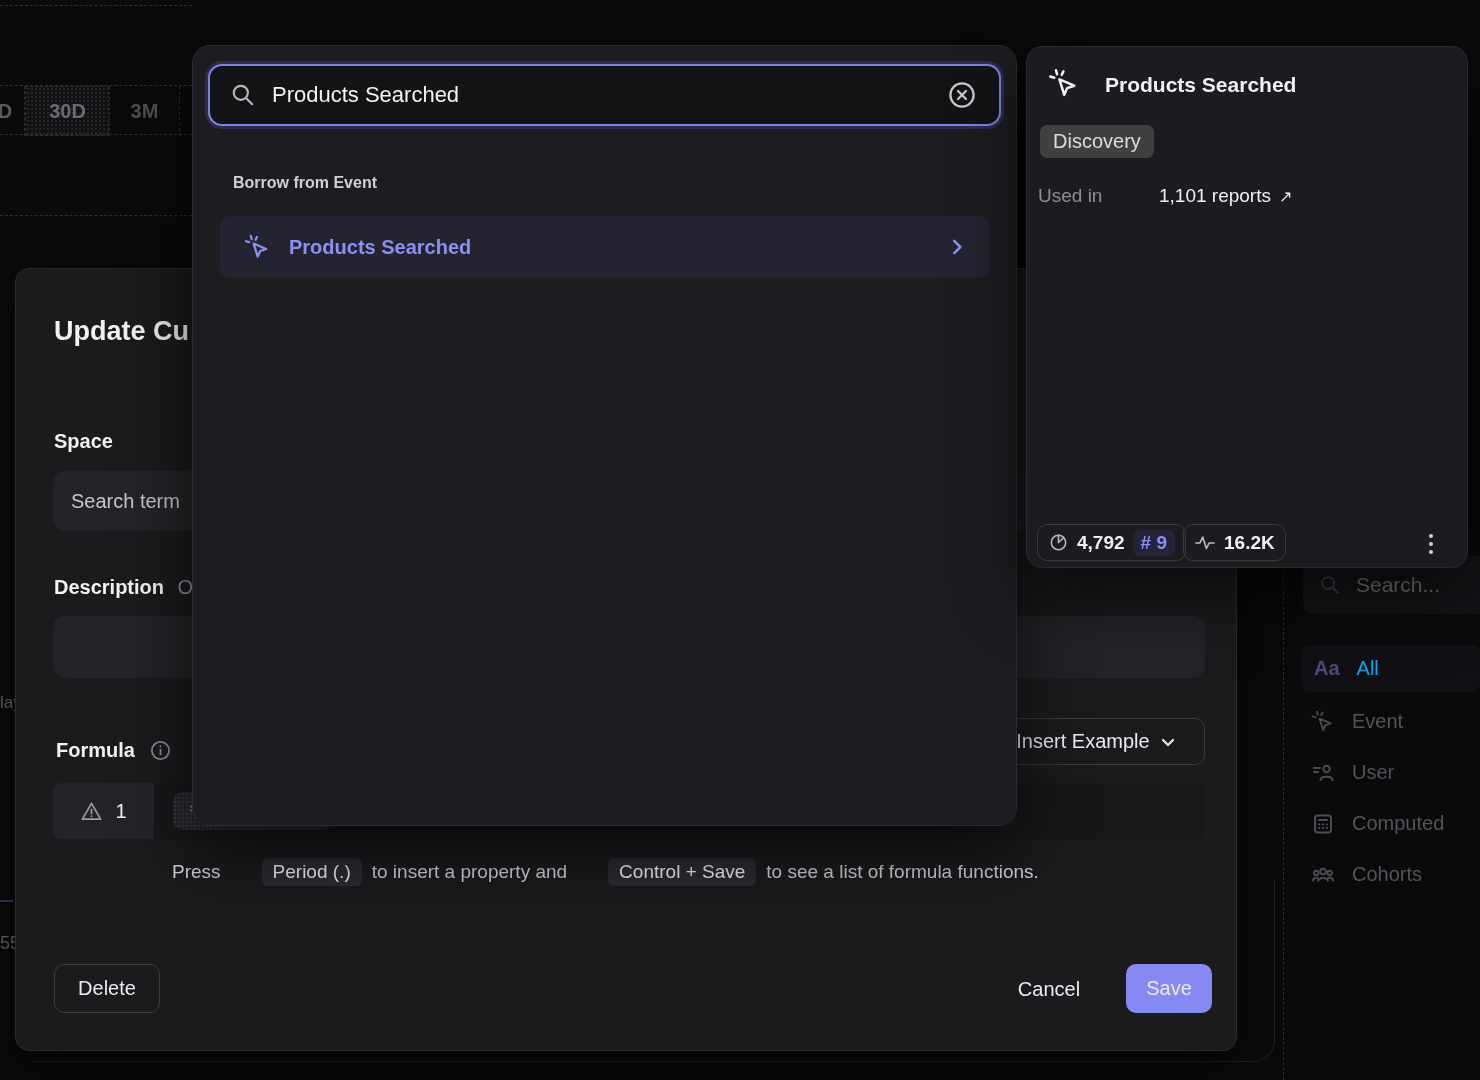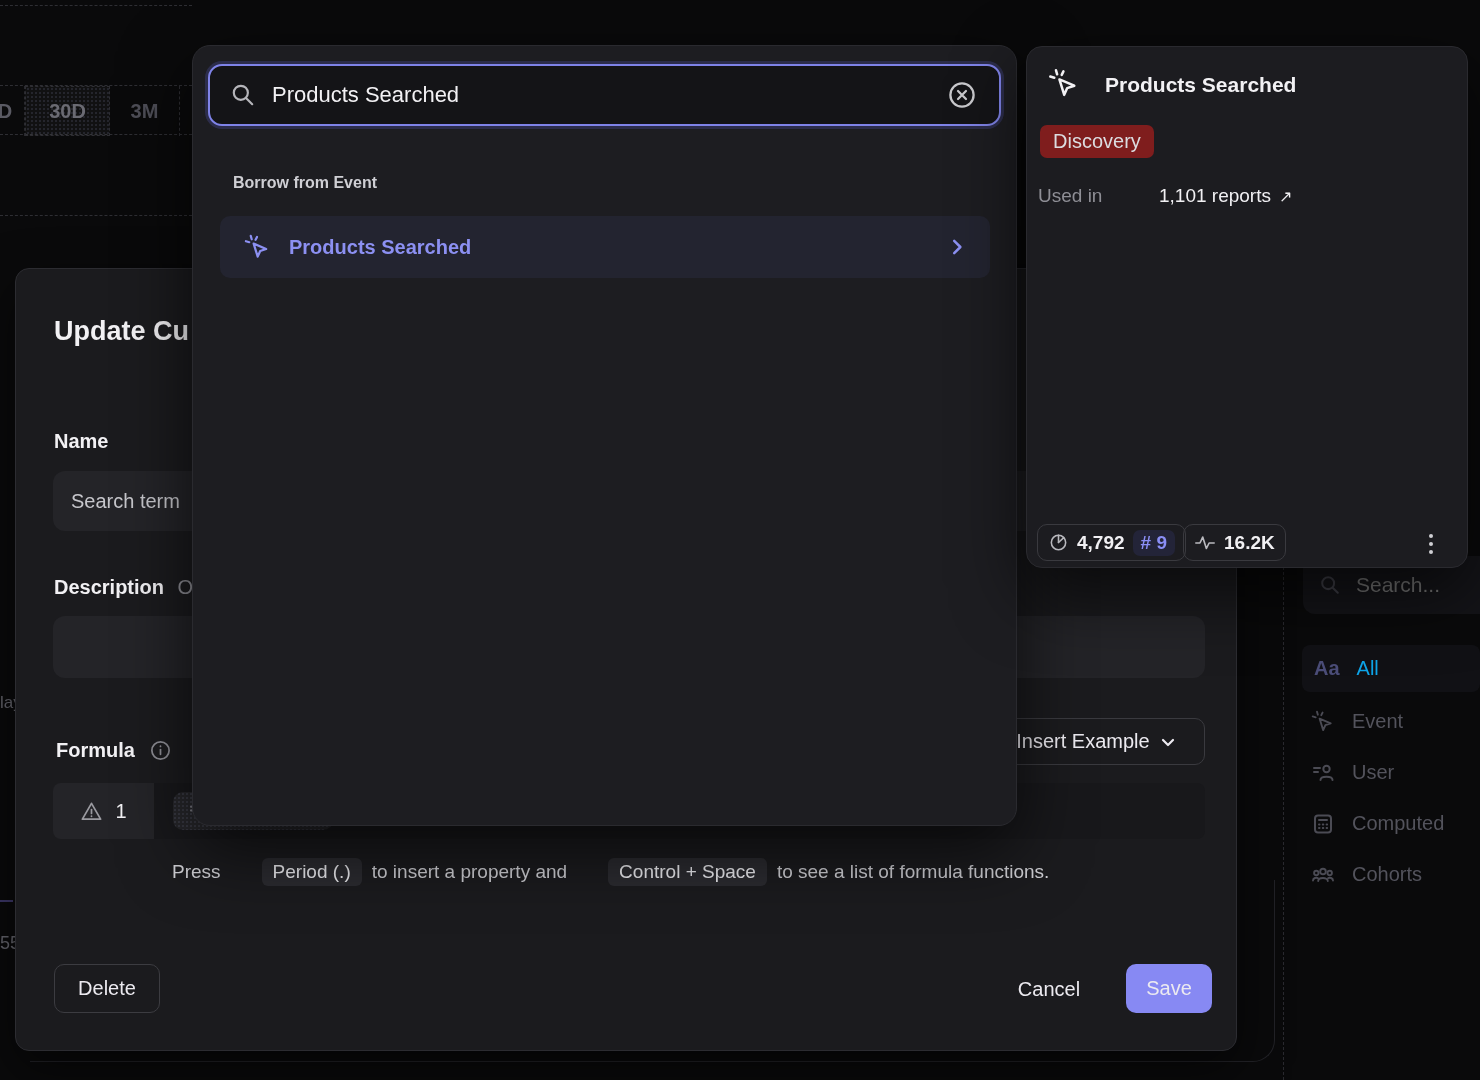--- a/index.html
+++ b/index.html
@@ -42,21 +42,21 @@
     font-size:20px; color:#eceaf0; cursor:pointer; }
   .btn-outline { border:1px solid #3c3c41; background:transparent; }
   .btn-primary { background:#8789f3; }
 
   .kbd { background:#2b2b30; border-radius:6px; padding:3px 11px; color:#ededf1;margin-left:31px; }
   .hintrow { display:flex; align-items:center; gap:10px; font-size:19px; color:#cfcfd4; white-space:nowrap; }
 
   .chipstat { border:1px solid #3a3a3f; border-radius:10px; display:flex; align-items:center;
     gap:8px; padding:0 10px; color:#f1f0f3; font-size:19px; font-weight:bold; }
   .rankchip { background:#232438; border-radius:7px; padding:2px 8px; color:#8a8ef5; font-weight:bold; font-size:19px; }
-  .badge { display:inline-block; background:#7f1d1d; border-radius:7px; padding:5px 13px; color:#dcdce0; font-size:20px; }
+  .badge { display:inline-block; background:#404040; border-radius:7px; padding:5px 13px; color:#dcdce0; font-size:20px; }
 
   .side-row { display:flex; align-items:center; gap:17px; font-size:20px; color:#53535c; }
   .side-hl { background:rgba(150,155,210,0.05); border-radius:8px; }
 
   .kebab { display:flex; flex-direction:column; gap:4px; align-items:center; }
   .kebab i { width:4px; height:4px; border-radius:50%; background:#cfcfd3; display:block; }
 
   svg { display:block; }
 </style>
 </head>
@@ -149,21 +149,21 @@
           <path d="M8 16 h.5 M11.8 16 h.5 M15.6 16 h.5"></path>
         </svg>
     </span>
     <span>Computed</span>
   </div>
 
   <div class="abs modal" style="left:15px;top:268px;width:1222px;height:783px;">
 
     <div class="abs bold t-white" style="left:38px;top:47px;font-size:27px;">Update Cu</div>
 
-    <div class="abs bold t-white" style="left:38px;top:161px;font-size:20px;">Name</div>
+    <div class="abs bold t-white" style="left:38px;top:161px;font-size:20px;">Space</div>
     <div class="abs fieldbox" style="left:37px;top:202px;width:1152px;height:60px;">
       <input value="Search term" style="">
     </div>
 
     <div class="abs" style="left:38px;top:307px;font-size:20px;white-space:nowrap;">
       <span class="bold t-white">Description</span>
       <span class="t-gray" style="margin-left:8px;">Optional</span>
     </div>
     <div class="abs fieldbox" style="left:37px;top:347px;width:1152px;height:62px;"></div>
 
@@ -207,21 +207,21 @@
             </svg>
         </span>
         <span style="color:#7b7b83;font-size:19px;">undefined</span>
       </div>
     </div>
 
     <div class="abs hintrow" style="left:156px;top:587px;height:32px;">
       <span>Press</span>
       <span class="kbd">Period (.)</span>
       <span>to insert a property and</span>
-      <span class="kbd">Control + Space</span>
+      <span class="kbd">Control + Save</span>
       <span>to see a list of formula functions.</span>
     </div>
 
     <div class="abs btn btn-outline" style="left:38px;top:695px;width:106px;height:49px;">
         <span>Delete</span>
       </div>
     <div class="abs btn" style="left:990px;top:700px;width:86px;height:40px;">
         <span>Cancel</span>
       </div>
     <div class="abs btn btn-primary" style="left:1110px;top:695px;width:86px;height:49px;">

